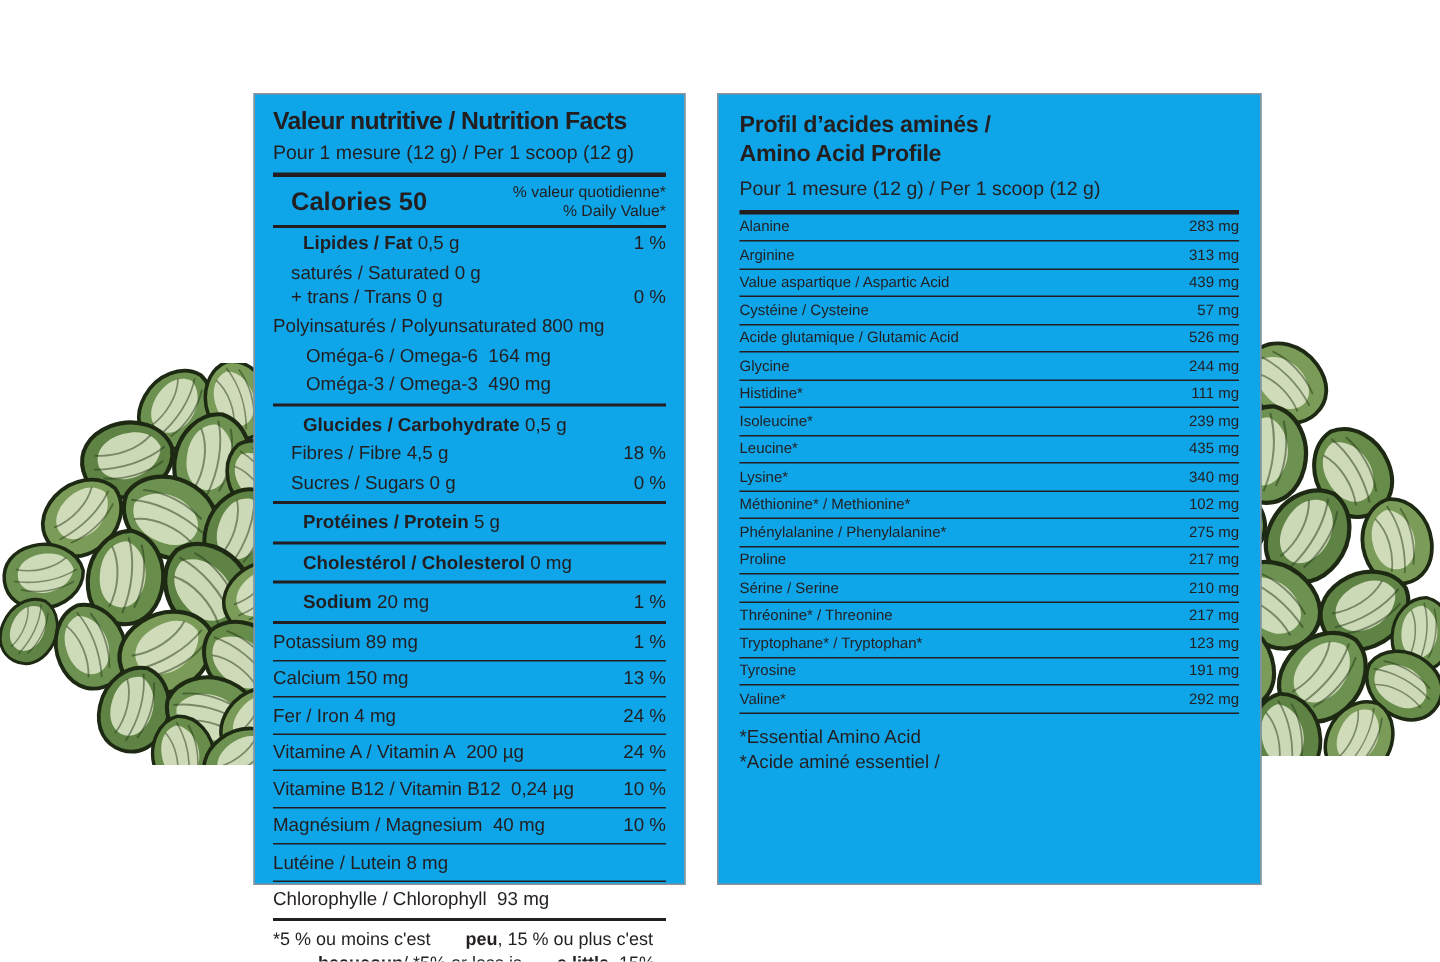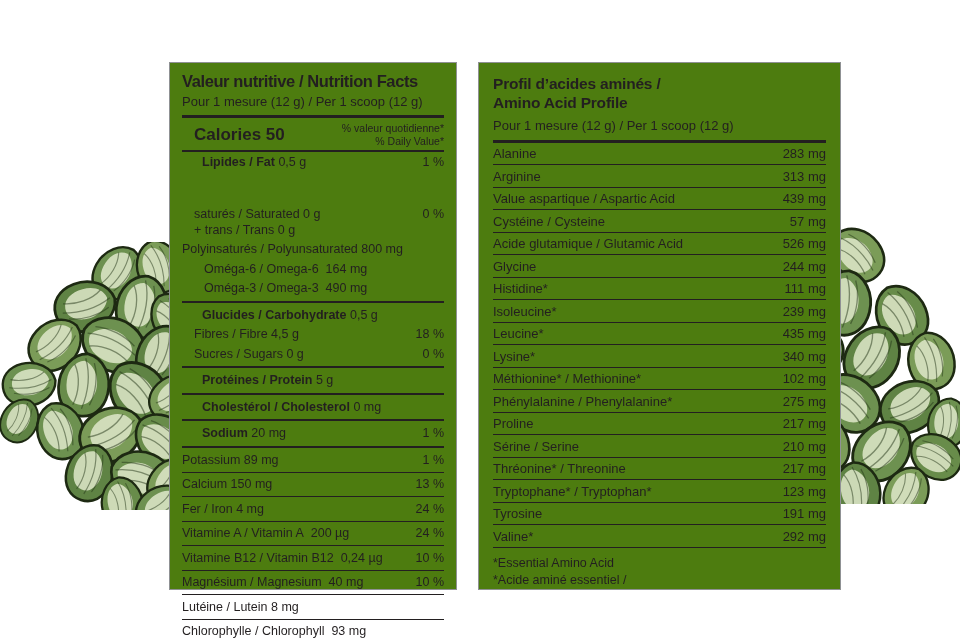--- a/index.html
+++ b/index.html
@@ -6,53 +6,53 @@
   body {
     width:960px; height:641px; position:relative; overflow:hidden;
     background:#ffffff; font-family:"Liberation Sans", sans-serif; color:#231f20;
   }
   svg.seeds { position:absolute; z-index:1; }
   .s-out   { fill:var(--g,#6f9150); stroke:#1d2912; stroke-width:3px; }
   .s-hi    { fill:#dce5c6; opacity:.88; }
   .s-hatch { fill:none; stroke:#243617; stroke-width:1.4px; opacity:.5; }
 
   .panel {
-    position:absolute; top:62px; height:528px; background:#4d7c0f;
+    position:absolute; top:62px; height:528px; background:#0ea5e9;
     border:1.5px solid #8f9194; box-sizing:border-box; z-index:2;
   }
   #nf-panel { left:169px; width:288px; padding:9px 12px 8px; }
   #aa-panel { left:478px; width:363px; padding:11px 14px 8px; }
 
   .nf-title { font-size:16.5px; font-weight:700; letter-spacing:-0.4px; white-space:nowrap; }
   .serving  { font-size:13px; margin-top:3px; }
   .rule-heavy { border-top:3px solid #231f20; margin-top:6px; }
 
   .calories-row { display:flex; justify-content:space-between; align-items:center;
                   padding:4px 0 3px; border-bottom:2.5px solid #231f20; }
   .calories { font-weight:700; font-size:17px;margin-left:12px; }
   .dv-head  { text-align:right; font-size:10.5px; line-height:1.2; }
 
   .nf-row { display:flex; justify-content:space-between; align-items:baseline;
             padding:2px 0 1.5px; font-size:12.5px; line-height:1.28; }
-  .nf-row.center { align-items:flex-start;margin-top:32px; }
+  .nf-row.center { align-items:flex-end; }
   .sep-thin  { border-top:1px solid #231f20;  padding-top:3.5px; margin-top:2.5px; }
   .sep-thick { border-top:2px solid #231f20; padding-top:4px;   margin-top:3px; }
   .nf-label.ind1 { padding-left:12px; }
   .nf-label.ind2 { padding-left:22px; }
   .nf-dv { white-space:nowrap; padding-left:6px; }
 
   .nf-foot { border-top:2.5px solid #231f20; margin-top:3px; padding:5px 0 0 10px;
              font-size:12px; line-height:1.32; text-indent:-10px; }
   .b { font-weight:700;padding-left:20px; }
 
   .aa-title   { font-weight:700; font-size:15.5px; line-height:1.25; letter-spacing:-0.2px; }
   .aa-serving { font-size:13px; margin-top:5px; }
   .aa-rule    { border-top:3px solid #231f20; margin-top:7px; }
   .aa-row { display:flex; justify-content:space-between; align-items:flex-end;
-            font-size:13px; padding:3.5px 0 3px; border-bottom:1.5px solid #231f20; }
+            font-size:10px; padding:3.5px 0 3px; border-bottom:1.5px solid #231f20; }
   .aa-val { white-space:nowrap; padding-left:8px; }
   .aa-foot { font-size:12.5px; margin-top:7px; line-height:1.38; }
 </style>
 </head>
 <body>
 
 <svg class="seeds" style="left:0; top:242px;" width="178" height="268" viewBox="0 0 178 268">
   <defs>
     <g id="seedL">
       <path class="s-out" d="M0,-33 C17,-31 29,-13 27,7 C25,25 14,35 0,35 C-14,35 -25,25 -27,7 C-29,-13 -17,-31 0,-33 Z"></path>

